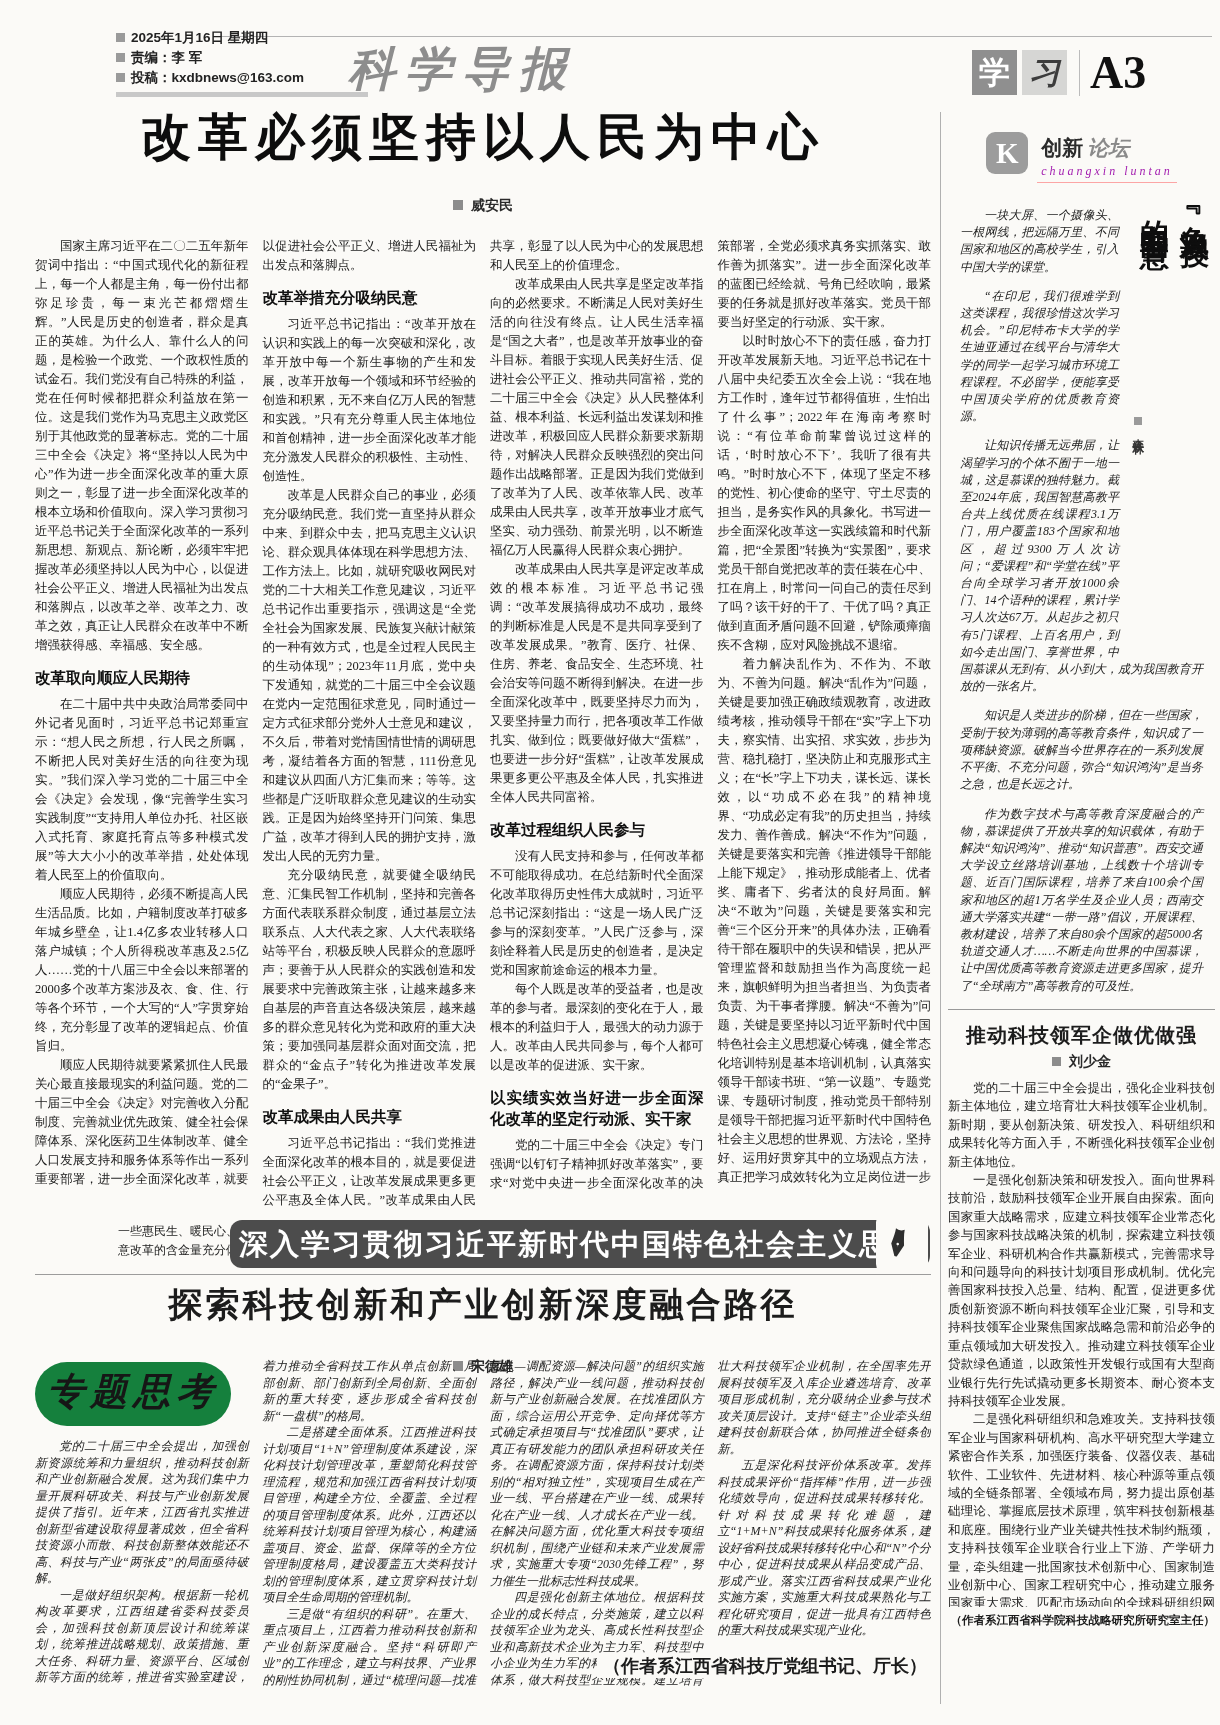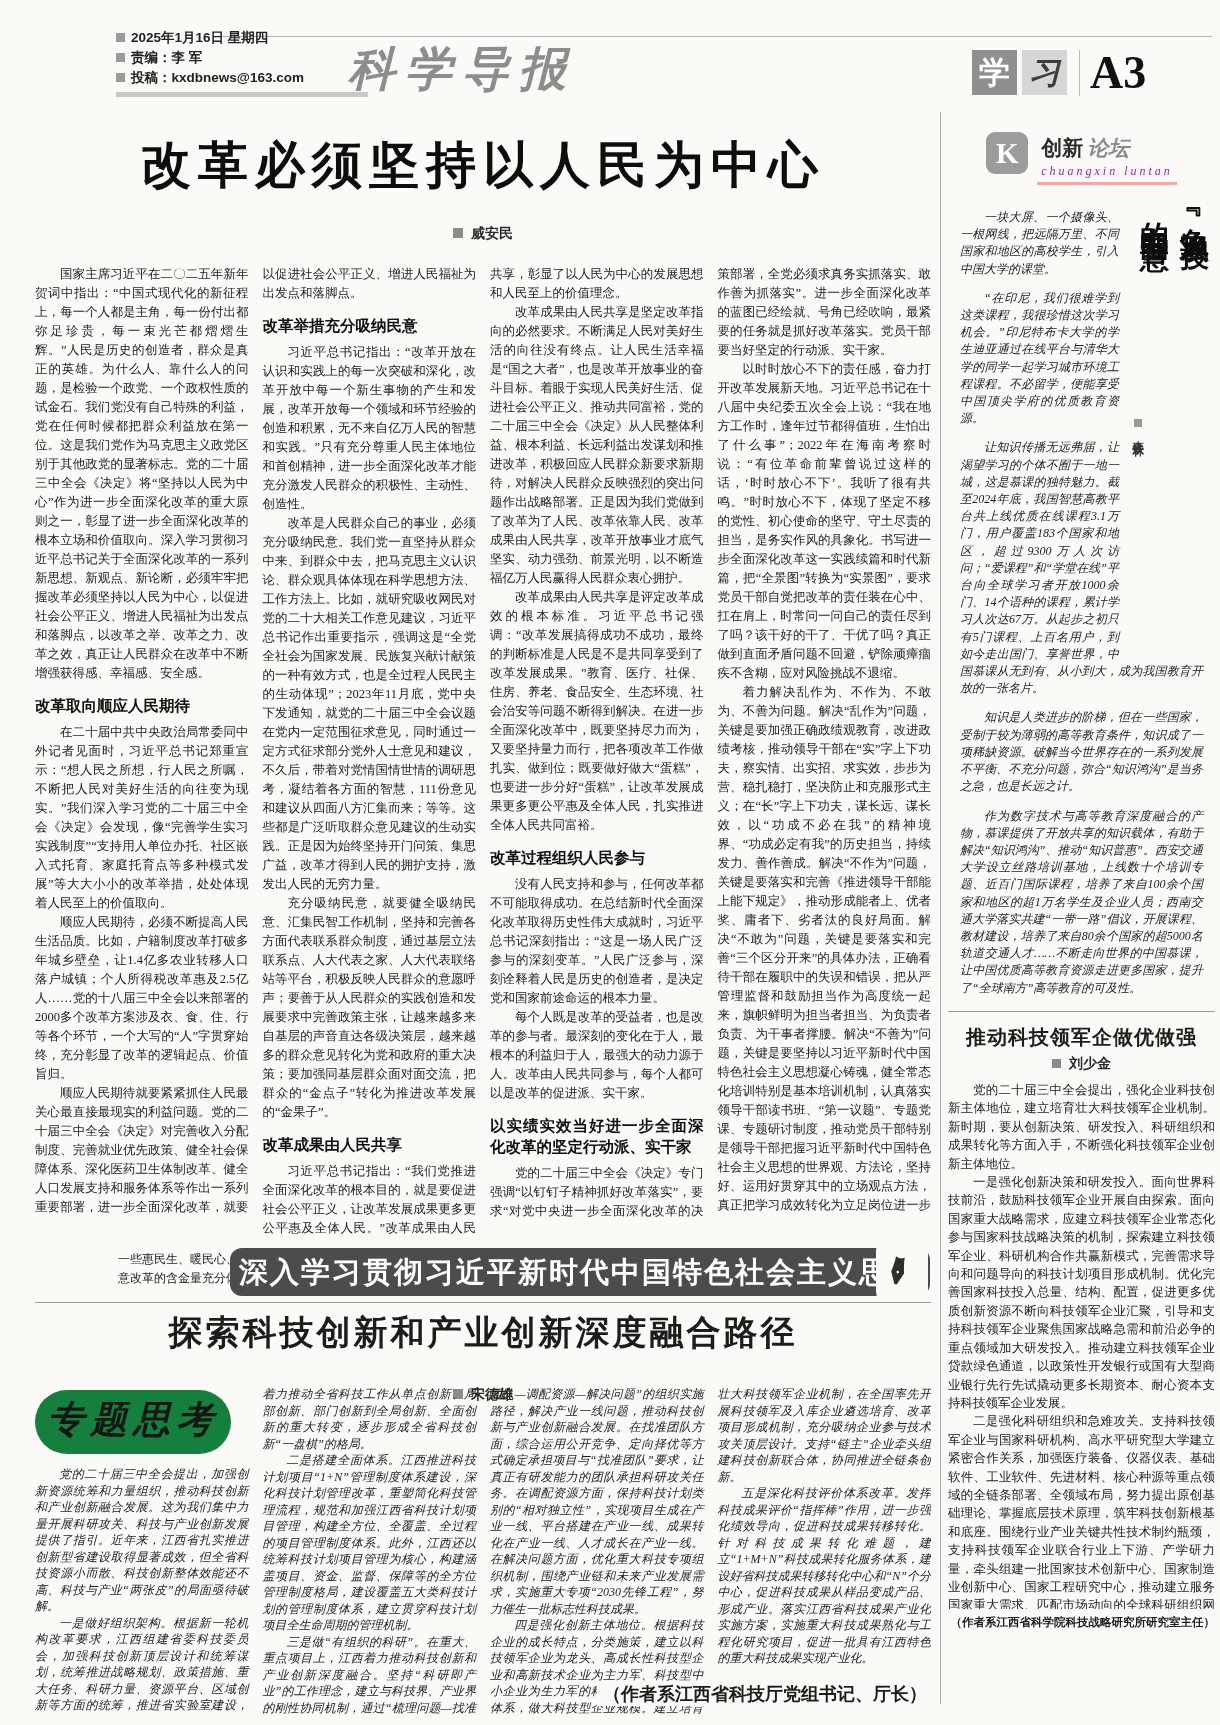--- a/index.html
+++ b/index.html
@@ -15,21 +15,21 @@
             color:#8d8d8d;letter-spacing:10px;font-family:"Liberation Serif",serif;}
   .pagebox{position:absolute;left:972px;top:46px;display:flex;align-items:center;}
   .xue{display:inline-block;width:45px;height:45px;background:#8f8f8f;color:#fff;text-align:center;
        line-height:45px;font-size:31px;font-weight:800;font-family:"Liberation Sans",sans-serif;}
   .xi{display:inline-block;width:45px;height:45px;background:#d6d6d4;color:#3c3c3c;text-align:center;
       line-height:45px;font-size:31px;font-weight:800;font-style:italic;margin-left:5px;}
   .pv{display:inline-block;width:1px;height:46px;background:#bbb;margin:0 10px 0 12px;}
   .pageno{font-size:46px;font-weight:800;font-family:"Liberation Serif",serif;color:#111;}
   .vdivider{position:absolute;left:940px;top:112px;width:1px;height:1592px;background:#b0b0b0;}
   
-  .main-art{position:absolute;left:35px;top:124px;width:896px;}
+  .main-art{position:absolute;left:35px;top:96px;width:896px;}
   .main-h1{margin:8px 0 0;text-align:center;font-family:"Liberation Sans",sans-serif;
            font-size:50px;font-weight:900;letter-spacing:7px;color:#0d0d0d;}
   .byline{text-align:center;font-family:"Liberation Sans",sans-serif;font-size:14px;font-weight:700;
           color:#2a2a2a;margin:26px 0 0;}
   .byline .sq2{display:inline-block;width:10px;height:10px;background:#8c8c8c;margin-right:8px;}
   .cols{column-gap:14px;column-fill:auto;overflow:hidden;text-align:justify;}
   .cols-main{margin-top:22px;height:973px;column-count:4;font-size:12.5px;line-height:19px;}
   .cols .para{margin:0;text-indent:2em;}
   .cols .sec-h{font-family:"Liberation Sans",sans-serif;font-size:15.5px;font-weight:800;
                margin:12px 0 7px;color:#111;line-height:21px;}
@@ -52,21 +52,21 @@
          text-align:center;line-height:60px;font-size:37px;font-weight:900;font-style:italic;
          letter-spacing:6px;color:#161616;font-family:"Liberation Serif",serif;text-indent:0;}
   .abs-sig{position:absolute;right:4px;top:1558px;margin:0;font-size:18px;font-weight:700;
            font-style:normal;background:#fbfaf7;padding-left:6px;}
   
   .forum{position:absolute;left:948px;top:112px;width:267px;}
   .forum-head{display:flex;align-items:flex-start;justify-content:center;gap:9px;margin-top:20px;}
   .klogo{display:inline-block;width:42px;height:42px;background:#9c9c9c;color:#fff;border-radius:9px;
          text-align:center;line-height:42px;font-size:29px;font-weight:800;
          font-family:"Liberation Serif",serif;}
-  .ft{border-bottom:3px solid #fca5a5;padding:2px 4px 3px;}
+  .ft{border-bottom:1px solid #fca5a5;padding:2px 4px 3px;}
   .ft-b{font-family:"Liberation Sans",sans-serif;font-size:21px;font-weight:900;color:#2b2b2b;}
   .ft-l{font-size:21px;font-weight:700;font-style:italic;color:#8a8a8a;margin-left:4px;}
   .ft-sub{font-size:12px;font-style:italic;color:#a21caf;letter-spacing:3px;margin-top:2px;}
   .art1{margin-top:12px;height:806px;overflow:hidden;font-size:12px;line-height:17.2px;
         font-style:italic;text-align:justify;}
   .art1 .para{margin:12px;text-indent:2em;}
   .vwrap{float:right;width:86px;height:442px;margin:2px 0 8px 10px;position:relative;}
   .vtitle{position:absolute;right:0;top:0;height:442px;writing-mode:vertical-rl;
           font-size:29px;font-weight:800;font-style:normal;letter-spacing:5px;line-height:40px;color:#0e0e0e;}
   .vtitle span{display:block;}

